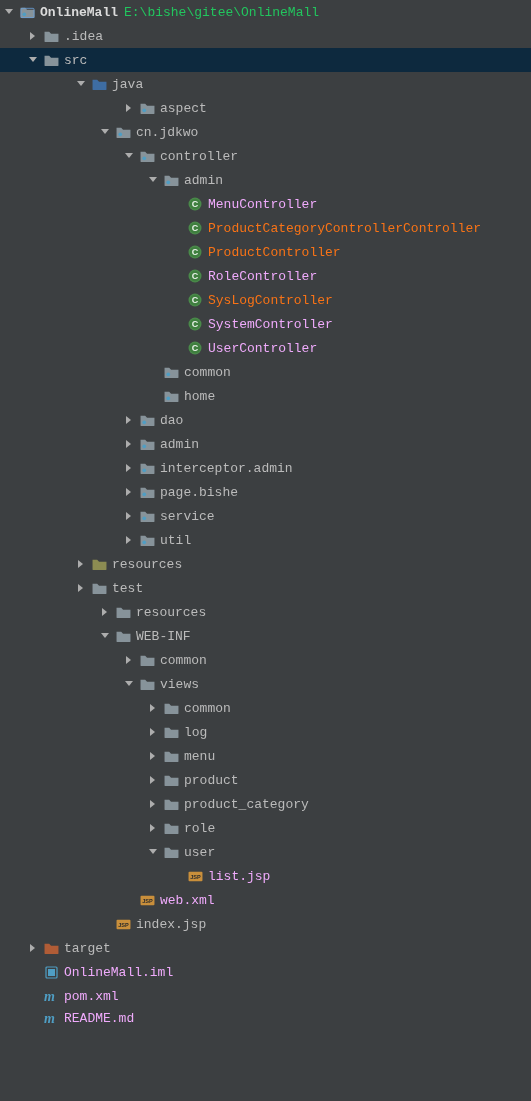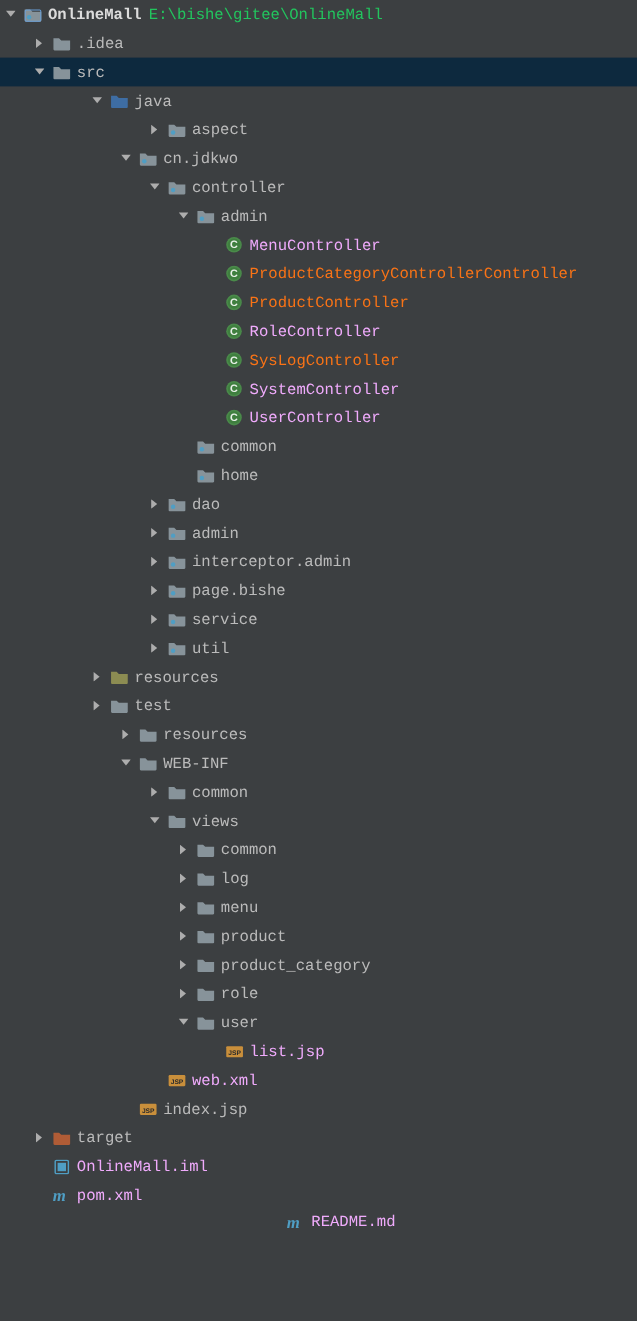--- a/index.html
+++ b/index.html
@@ -878,21 +878,21 @@
       <span class="arrow blank">
         <svg viewBox="0 0 8 8"></svg>
       </span>
       <span class="icon">
         <svg class="pom-svg" viewBox="0 0 15 14">
           <use href="#pom-shape"></use>
         </svg>
       </span>
       <span class="label link">pom.xml</span>
     </div>
-    <div class="row" style="height: 20px; overflow: hidden; justify-content: center;">
+    <div class="row" style="height: 20px; overflow: hidden;">
       <span class="indent"></span>
       <span class="arrow blank">
         <svg viewBox="0 0 8 8"></svg>
       </span>
       <span class="icon">
         <svg class="pom-svg" viewBox="0 0 15 14">
           <use href="#pom-shape"></use>
         </svg>
       </span>
       <span class="label link">README.md</span>

